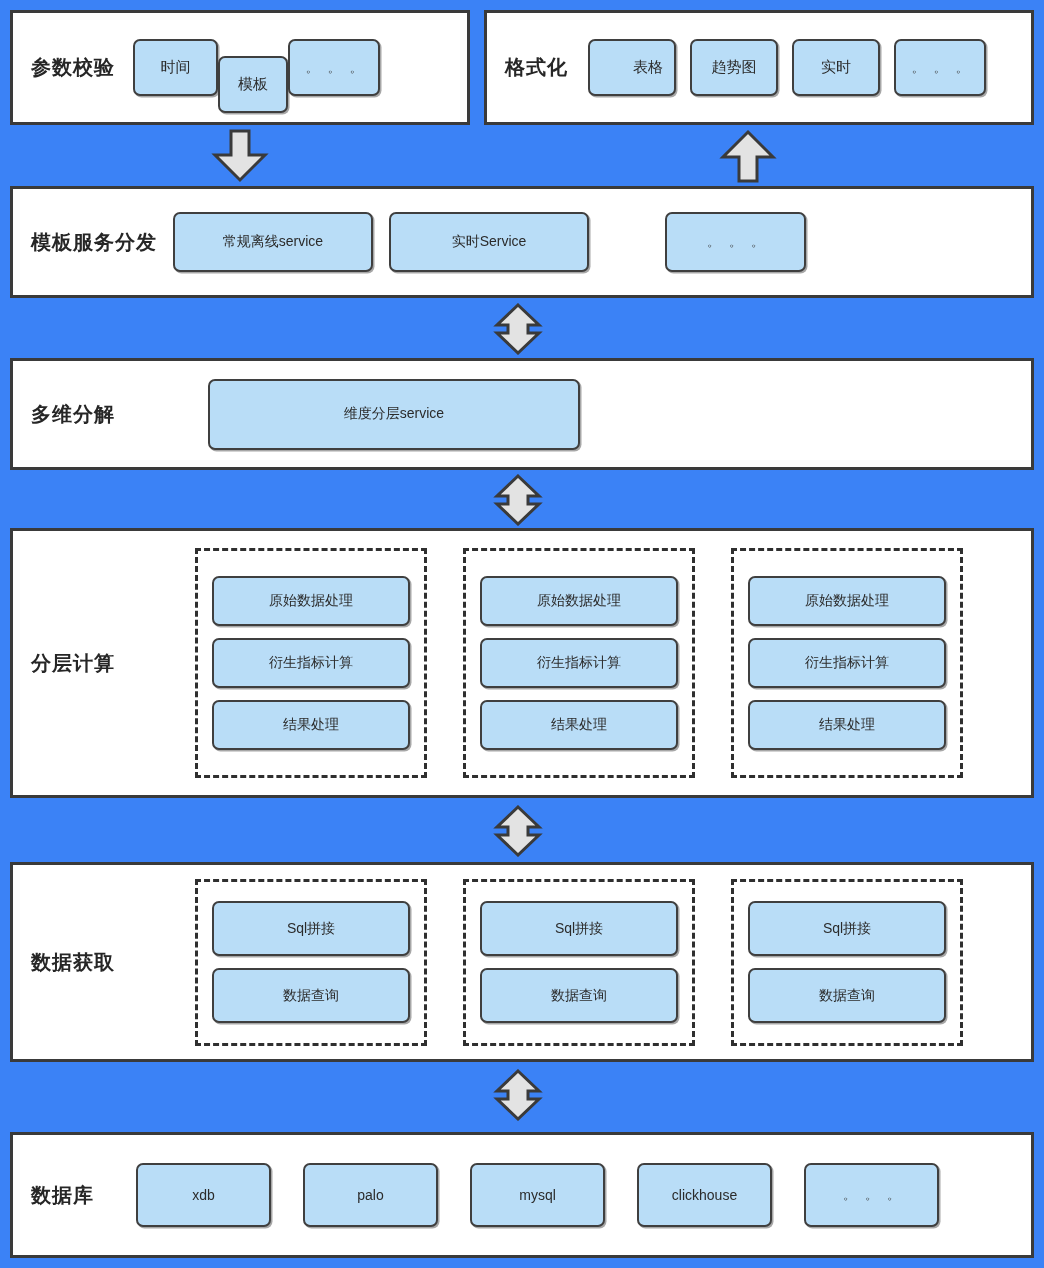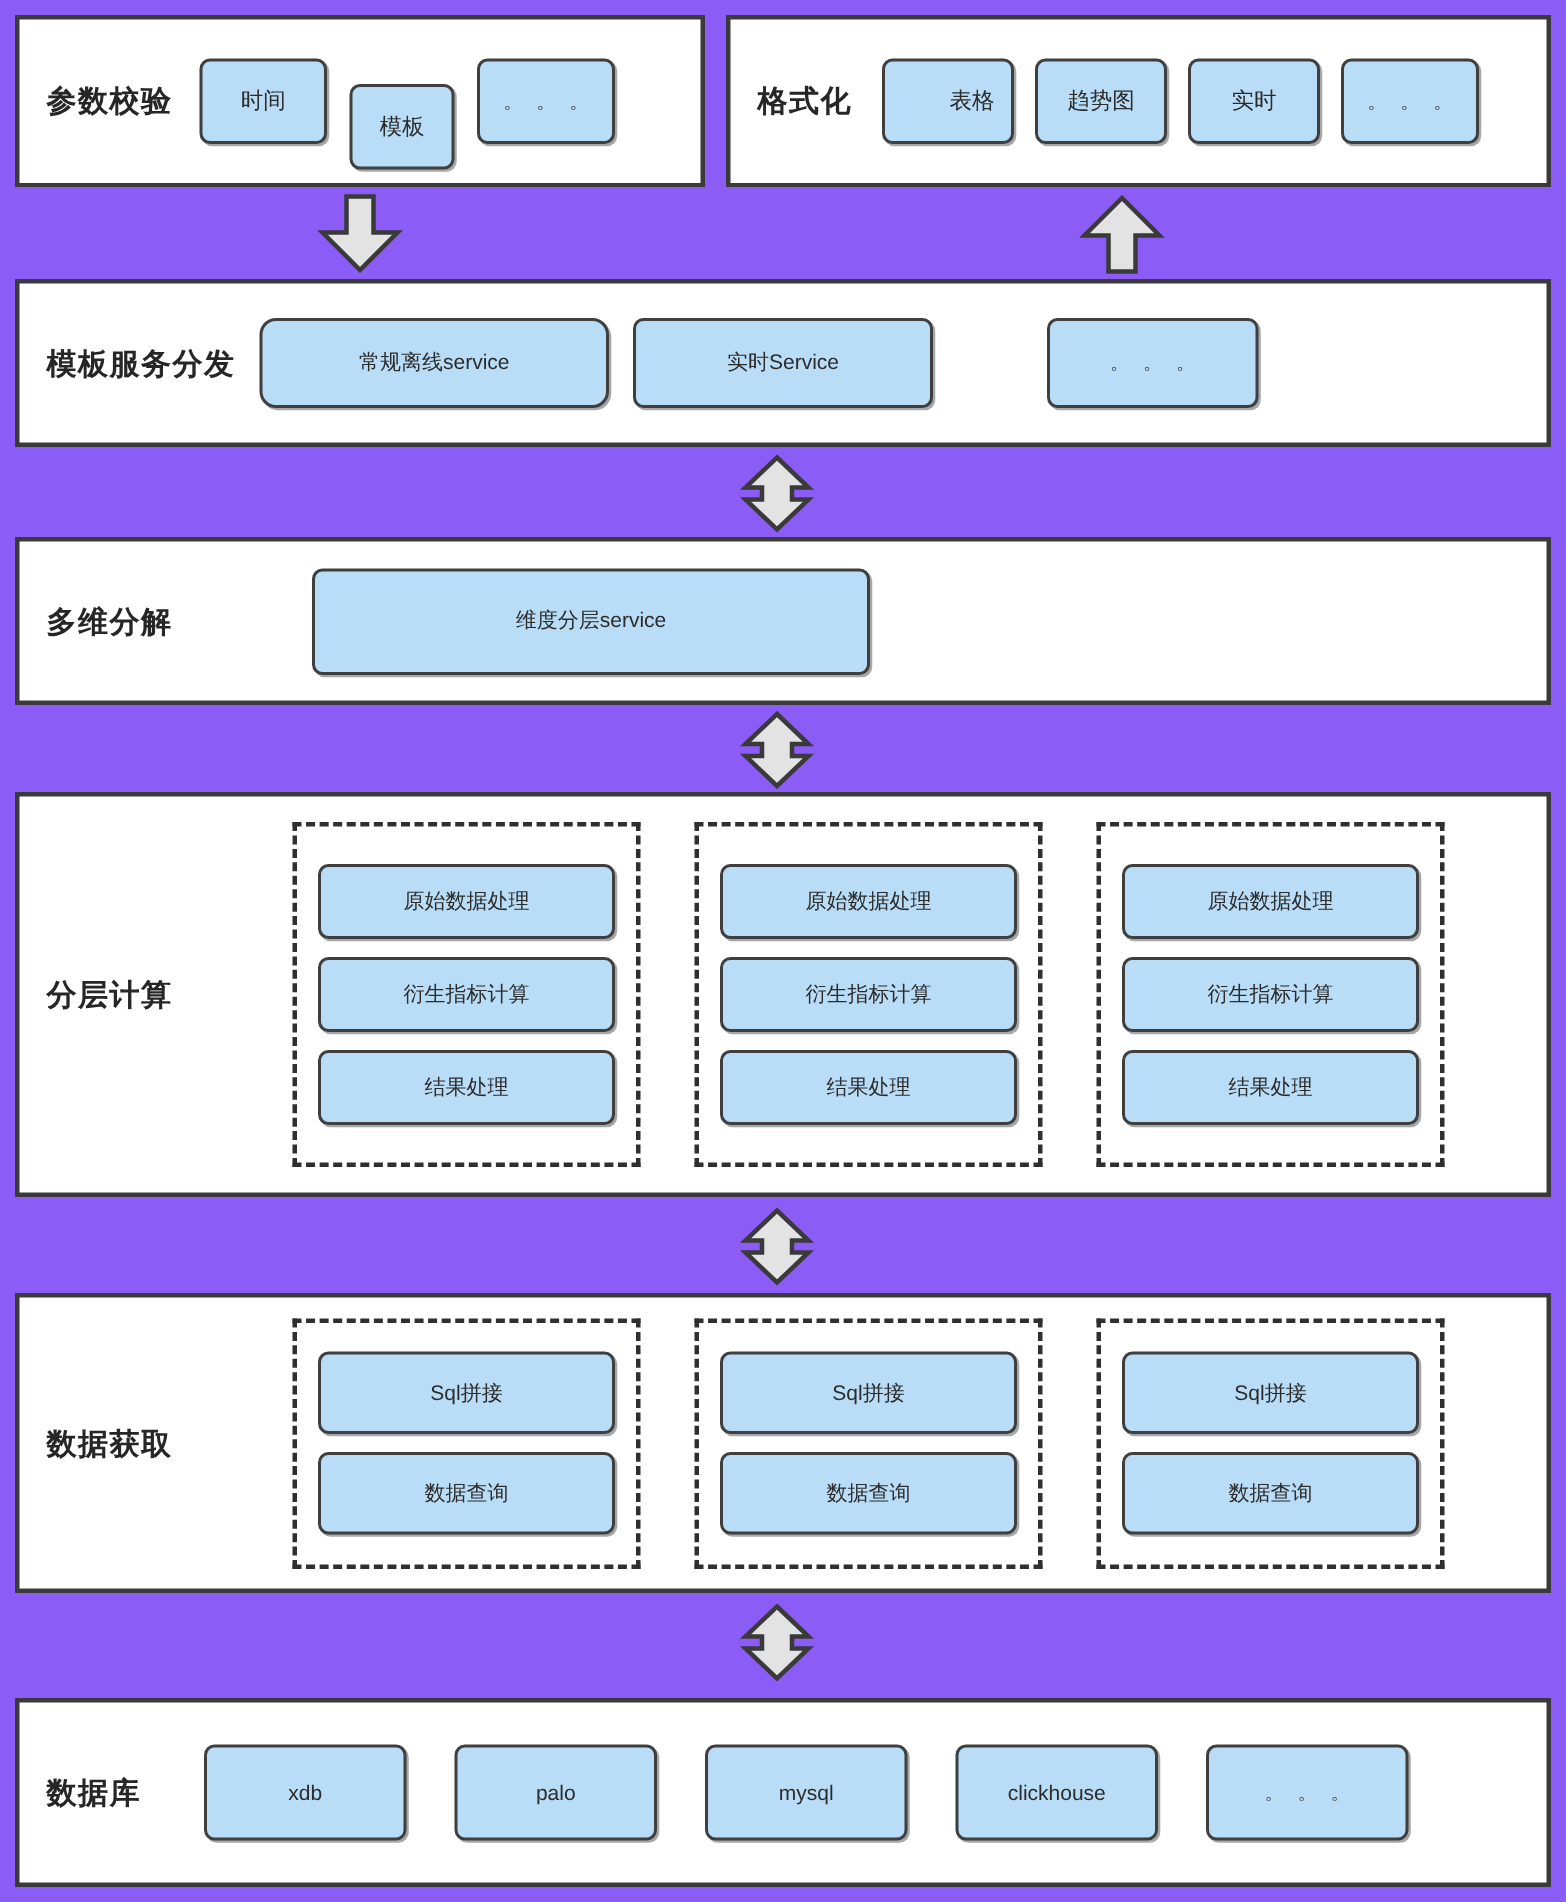--- a/index.html
+++ b/index.html
@@ -6,21 +6,21 @@
   body{
     font-family:"Liberation Sans","DejaVu Sans",sans-serif;
     color:#2b2b2b;
     -webkit-font-smoothing:antialiased;
   }
   #canvas{
     position:relative;
     width:1044px;
     height:1268px;
     overflow:hidden;
-    background:#8b5cf6;
+    background:#3b82f6;
   }
 
   
   .band{
     position:absolute;
     box-sizing:border-box;
     background:#ffffff;
     border:3px solid #3a3a3a;
     display:flex;
     align-items:center;
@@ -74,21 +74,21 @@
   .arrow{position:absolute;}
   .arrow svg{display:block;}
 </style>
 </head>
 <body>
 
 <div id="canvas">
 
   <div class="band" style="left:10px;top:10px;width:460px;height:115px;padding-left:18px;">
     <div class="band-label">参数校验</div>
-    <div style="display:flex;align-items:center;gap:15px;margin-left:18px;">
+    <div style="display:flex;align-items:center;margin-left:18px;">
       <div class="node small" style="width:85px;height:57px;">时间</div>
       <div class="node small" style="width:70px;height:57px;margin-top:34px;">模板</div>
       <div class="node dots" style="width:92px;height:57px;">。。。</div>
     </div>
   </div>
 
   <div class="band" style="left:484px;top:10px;width:550px;height:115px;padding-left:18px;">
     <div class="band-label">格式化</div>
     <div style="display:flex;align-items:center;gap:14px;margin-left:20px;">
       <div class="node small" style="width:88px;height:57px;padding-left:32px;">表格</div>
@@ -106,21 +106,21 @@
 
   <div class="arrow" style="left:713px;top:129px;">
     <svg width="70" height="54" viewBox="0 0 70 54">
       <polygon points="35,3 60,28 44,28 44,52 26,52 26,28 10,28" fill="#e3e3e3" stroke="#3a3a3a" stroke-width="3" stroke-linejoin="miter"></polygon>
     </svg>
   </div>
 
   <div class="band" style="left:10px;top:186px;width:1024px;height:112px;padding-left:18px;">
     <div class="band-label">模板服务分发</div>
     <div style="display:flex;align-items:center;gap:16px;margin-left:16px;">
-      <div class="node" style="width:233px;height:60px;border-radius:11px;">常规离线service</div>
+      <div class="node" style="width:200px;height:60px;">常规离线service</div>
       <div class="node" style="width:200px;height:60px;">实时Service</div>
       <div class="node dots" style="width:141px;height:60px;margin-left:60px;">。。。</div>
     </div>
   </div>
 
   <div class="arrow" style="left:487px;top:303px;">
     <svg width="62" height="52" viewBox="0 0 62 52">
       <polygon points="31,2 52,22 41,22 41,30 52,30 31,50 10,30 21,30 21,22 10,22" fill="#e3e3e3" stroke="#3a3a3a" stroke-width="3" stroke-linejoin="miter"></polygon>
     </svg>
   </div>

